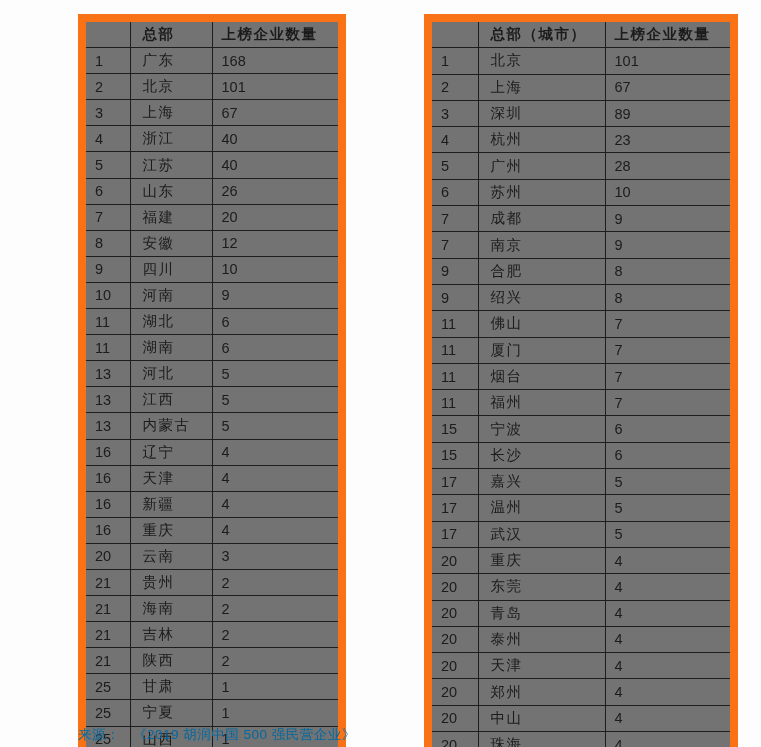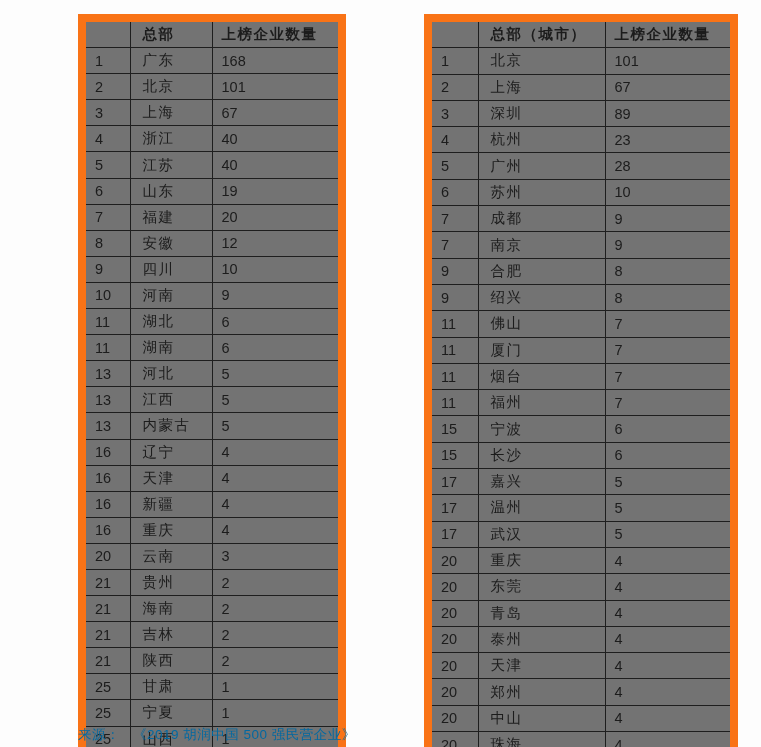--- a/index.html
+++ b/index.html
@@ -87,21 +87,21 @@
           <td class="c2">40</td>
         </tr>
         <tr>
           <td class="c0">5</td>
           <td class="c1">江苏</td>
           <td class="c2">40</td>
         </tr>
         <tr>
           <td class="c0">6</td>
           <td class="c1">山东</td>
-          <td class="c2">19</td>
+          <td class="c2">26</td>
         </tr>
         <tr>
           <td class="c0">7</td>
           <td class="c1">福建</td>
           <td class="c2">20</td>
         </tr>
         <tr>
           <td class="c0">8</td>
           <td class="c1">安徽</td>
           <td class="c2">12</td>

